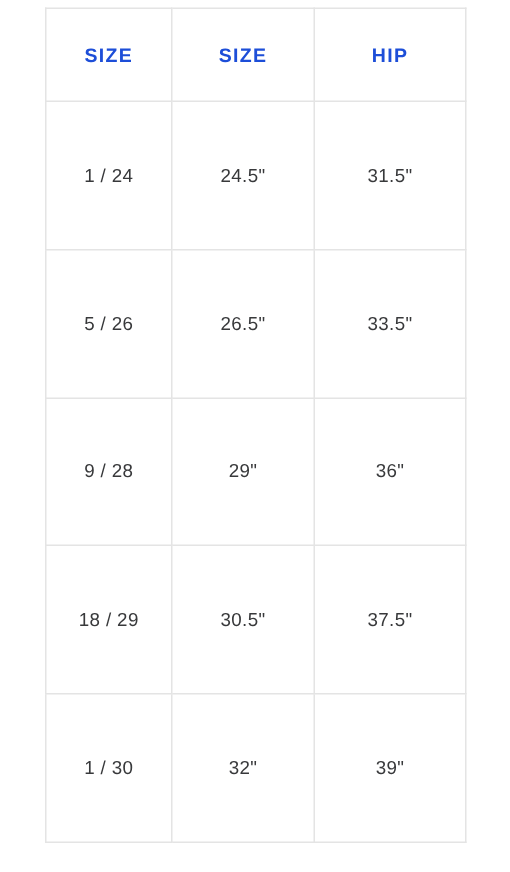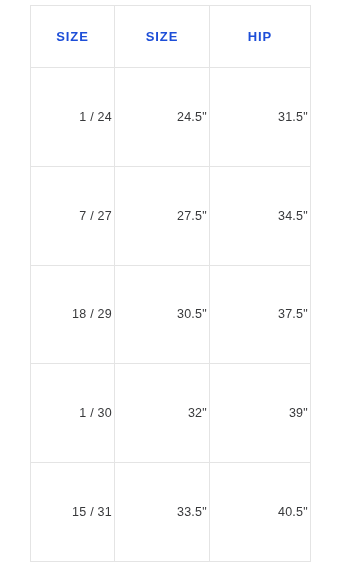--- a/index.html
+++ b/index.html
@@ -54,21 +54,20 @@
     color: #1d4ed8;
     letter-spacing: 0.9px;
     font-stretch: condensed;
   }
 
   .size-table tbody td {
     font-size: 12.5px;
     font-weight: normal;
     color: #38393b;
     letter-spacing: 0.25px;
-    text-align: right;
   }
 </style>
 </head>
 <body>
 
 <div class="page">
 
   <table class="size-table">
     <colgroup>
       <col class="col-size">
@@ -82,35 +81,35 @@
         <th>HIP</th>
       </tr>
     </thead>
     <tbody>
       <tr>
         <td>1 / 24</td>
         <td>24.5"</td>
         <td>31.5"</td>
       </tr>
       <tr>
-        <td>7 / 27</td>
-        <td>27.5"</td>
-        <td>34.5"</td>
+        <td>5 / 26</td>
+        <td>26.5"</td>
+        <td>33.5"</td>
+      </tr>
+      <tr>
+        <td>9 / 28</td>
+        <td>29"</td>
+        <td>36"</td>
       </tr>
       <tr>
         <td>18 / 29</td>
         <td>30.5"</td>
         <td>37.5"</td>
       </tr>
       <tr>
         <td>1 / 30</td>
         <td>32"</td>
         <td>39"</td>
       </tr>
-      <tr>
-        <td>15 / 31</td>
-        <td>33.5"</td>
-        <td>40.5"</td>
-      </tr>
     </tbody>
   </table>
 
 </div>
 
 </body></html>

